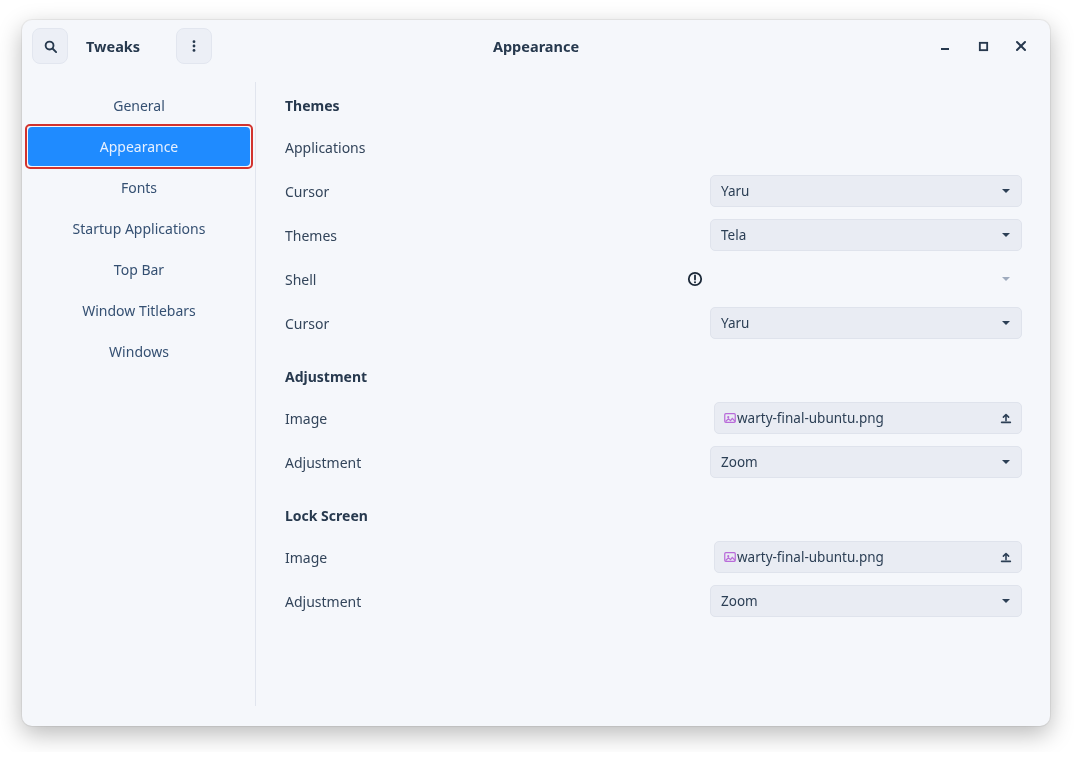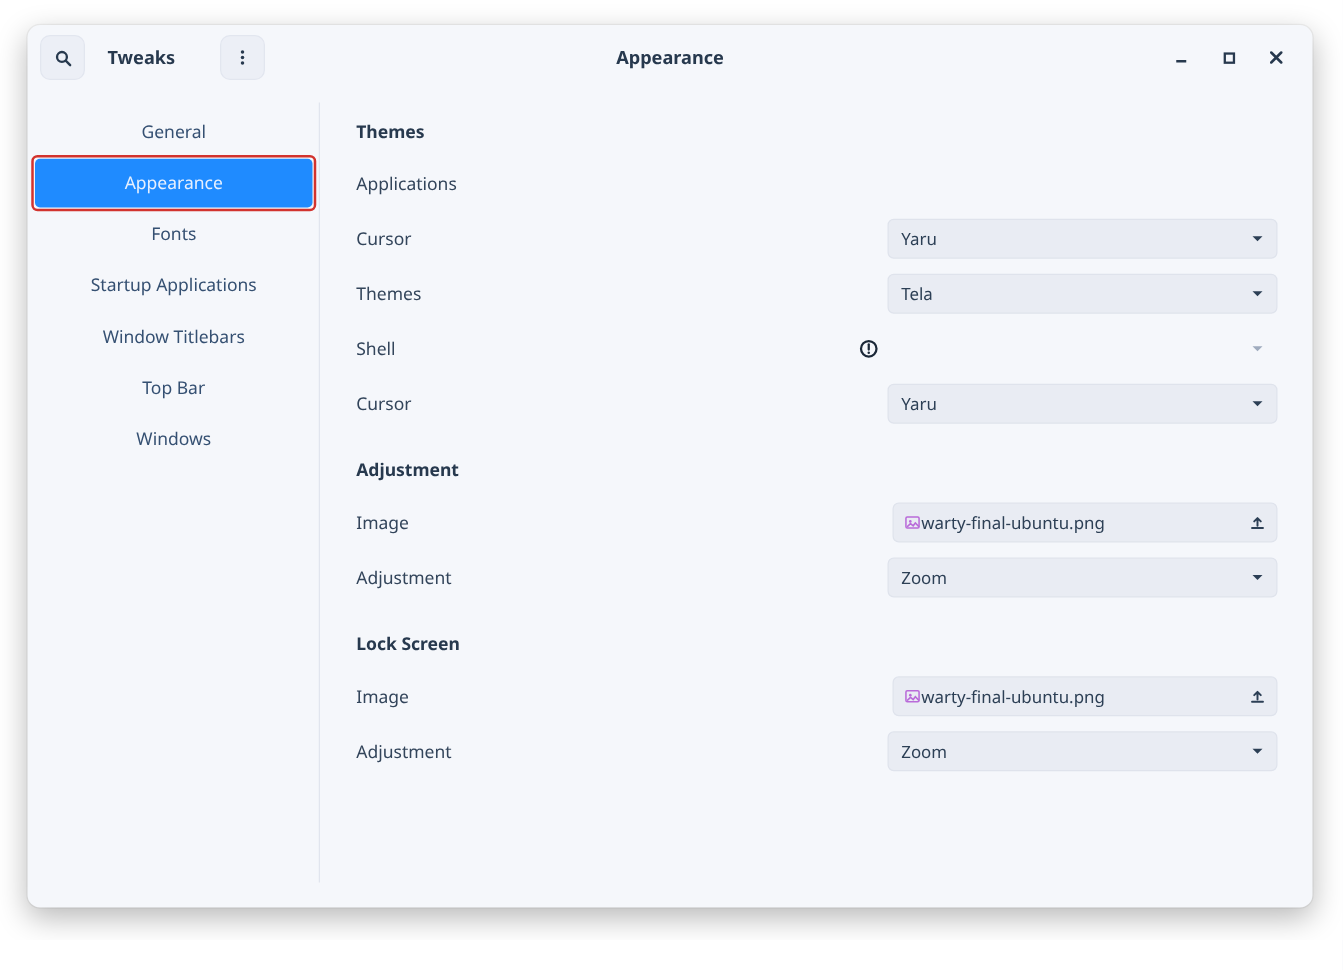--- a/index.html
+++ b/index.html
@@ -255,24 +255,24 @@
         <li class="active highlight">
               <a>Appearance</a>
             </li>
         <li>
               <a>Fonts</a>
             </li>
         <li>
               <a>Startup Applications</a>
             </li>
         <li>
+              <a>Top Bar</a>
+            </li>
+        <li>
               <a>Window Titlebars</a>
-            </li>
-        <li>
-              <a>Top Bar</a>
             </li>
         <li>
               <a>Windows</a>
             </li>
       </ul>
     </nav>
 
     <div class="content">
 
       <div class="section-title">Themes</div>

